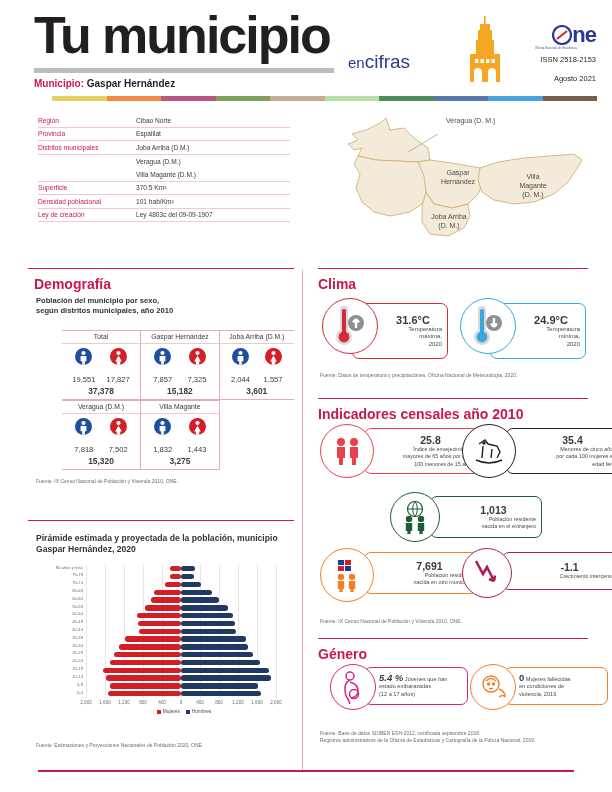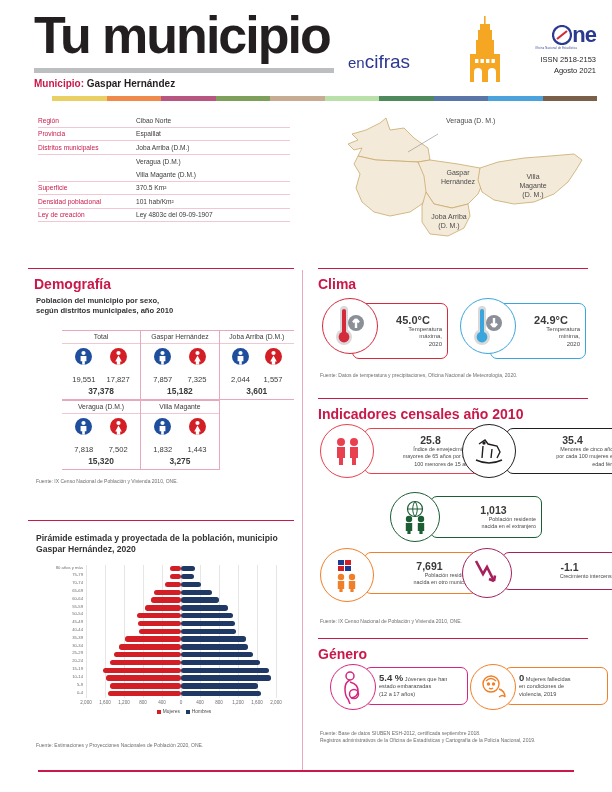--- a/index.html
+++ b/index.html
@@ -148,21 +148,21 @@
     <div class="one-logo">
       <div class="one-mark">
         <svg width="20" height="20" viewBox="0 0 20 20">
           <circle cx="10" cy="10" r="9" fill="none" stroke="#2b3990" stroke-width="2.2"></circle>
           <path d="M5 14 L15 6" stroke="#d42a3c" stroke-width="2.2"></path>
         </svg>
         <span class="one-ne">ne</span>
       </div>
       <div class="one-sub">Oficina Nacional de Estadística</div>
       <div class="issn">ISSN  2518-2153</div>
-      <div class="issn" style="margin-top:0">Agosto 2021</div>
+      <div class="issn" style="margin-top:8px">Agosto 2021</div>
     </div>
 
     <div class="color-strip" id="color-strip">
         <span style="background: rgb(232, 208, 99);"></span>
         <span style="background: rgb(240, 138, 75);"></span>
         <span style="background: rgb(184, 86, 127);"></span>
         <span style="background: rgb(126, 160, 90);"></span>
         <span style="background: rgb(200, 171, 147);"></span>
         <span style="background: rgb(184, 224, 168);"></span>
         <span style="background: rgb(79, 138, 92);"></span>
@@ -443,21 +443,21 @@
         <span style="left: 190px;">2,000</span>
       </div>
     <div class="pyr-legend" id="pyr-legend"><i style="background:#d31e25"></i><span>Mujeres</span><i style="background:#1f3864"></i><span>Hombres</span></div>
   </div>
   <div class="fuente" style="left:36px; top:742px; width:260px;">Fuente: Estimaciones y Proyecciones Nacionales de Población 2020, ONE.</div>
 
   <div class="sec-title" style="left:318px; top:276px;">Clima</div>
   <div id="clima-cards">
       <div class="card" style="left: 322px; top: 298px; width: 130px; height: 66px;">
         <div class="callout" style="left:30px;top:5px;width:96px;height:56px;border:1.2px solid #d42a3c;padding-left:26px;">
-          <div class="temp-val">45.0°C</div>
+          <div class="temp-val">31.6°C</div>
           <div class="temp-desc">Temperatura<br>máxima,<br>2020</div>
         </div>
         <div class="bubble" style="left:0;top:0;width:56px;height:56px;border:1.4px solid #d42a3c;">
           <svg width="42" height="46" viewBox="0 0 42 46">
             <rect x="11" y="3" width="8" height="26" rx="4" fill="#d9d9d9"></rect>
             <circle cx="15" cy="34" r="8" fill="#d9d9d9"></circle>
             <rect x="13" y="6" width="4" height="25" rx="2" fill="#d42a3c"></rect>
             <circle cx="15" cy="34" r="5.4" fill="#d42a3c"></circle>
             <circle cx="27" cy="20" r="8" fill="#8a8f98"></circle>
             <path d="M27 16 l0 9 M27 16 l-3 3.4 M27 16 l3 3.4" stroke="#fff" stroke-width="2.4" fill="none"></path>
@@ -566,21 +566,21 @@
           </svg>
         </div>
       </div>
     </div>
   <div class="fuente" style="left:320px; top:618px; width:270px;">Fuente: IX Censo Nacional de Población y Vivienda 2010, ONE.</div>
 
   <div class="sec-title" style="left:318px; top:646px;">Género</div>
   <div id="genero-cards">
       <div class="card" style="left: 330px; top: 664px;">
         <div class="callout" style="left:34px;top:3px;width:104px;height:38px;border:1.3px solid #d6257f;padding:0 5px 0 14px;">
-          <div style="font-size:5.6px;color:#4a4a4a;line-height:7.6px;text-align:left;"><span style="font-size:9.5px;font-weight:bold;color:#3a3a3a;">5.4 %</span> Jóvenes que han<br>estado embarazadas<br>(12 a 17 años)</div>
+          <div style="font-size:5.6px;color:#4a4a4a;line-height:7.6px;text-align:left;"><span style="font-size:9.5px;font-weight:bold;color:#3a3a3a;font-style:italic;">5.4 %</span> Jóvenes que han<br>estado embarazadas<br>(12 a 17 años)</div>
         </div>
         <div class="bubble" style="left:0;top:0;width:46px;height:46px;border:1.4px solid #d6257f;">
           <svg width="32" height="34" viewBox="0 0 32 34" fill="none" stroke="#d6257f" stroke-width="1.5">
             <circle cx="13" cy="6" r="4"></circle>
             <path d="M13 10 q-5 2 -5 9 q0 7 3 10 l2 5"></path>
             <path d="M13 12 q8 2 8 9 q0 6 -7 7"></path>
             <circle cx="17" cy="24" r="4.5"></circle>
           </svg>
         </div>
       </div>

